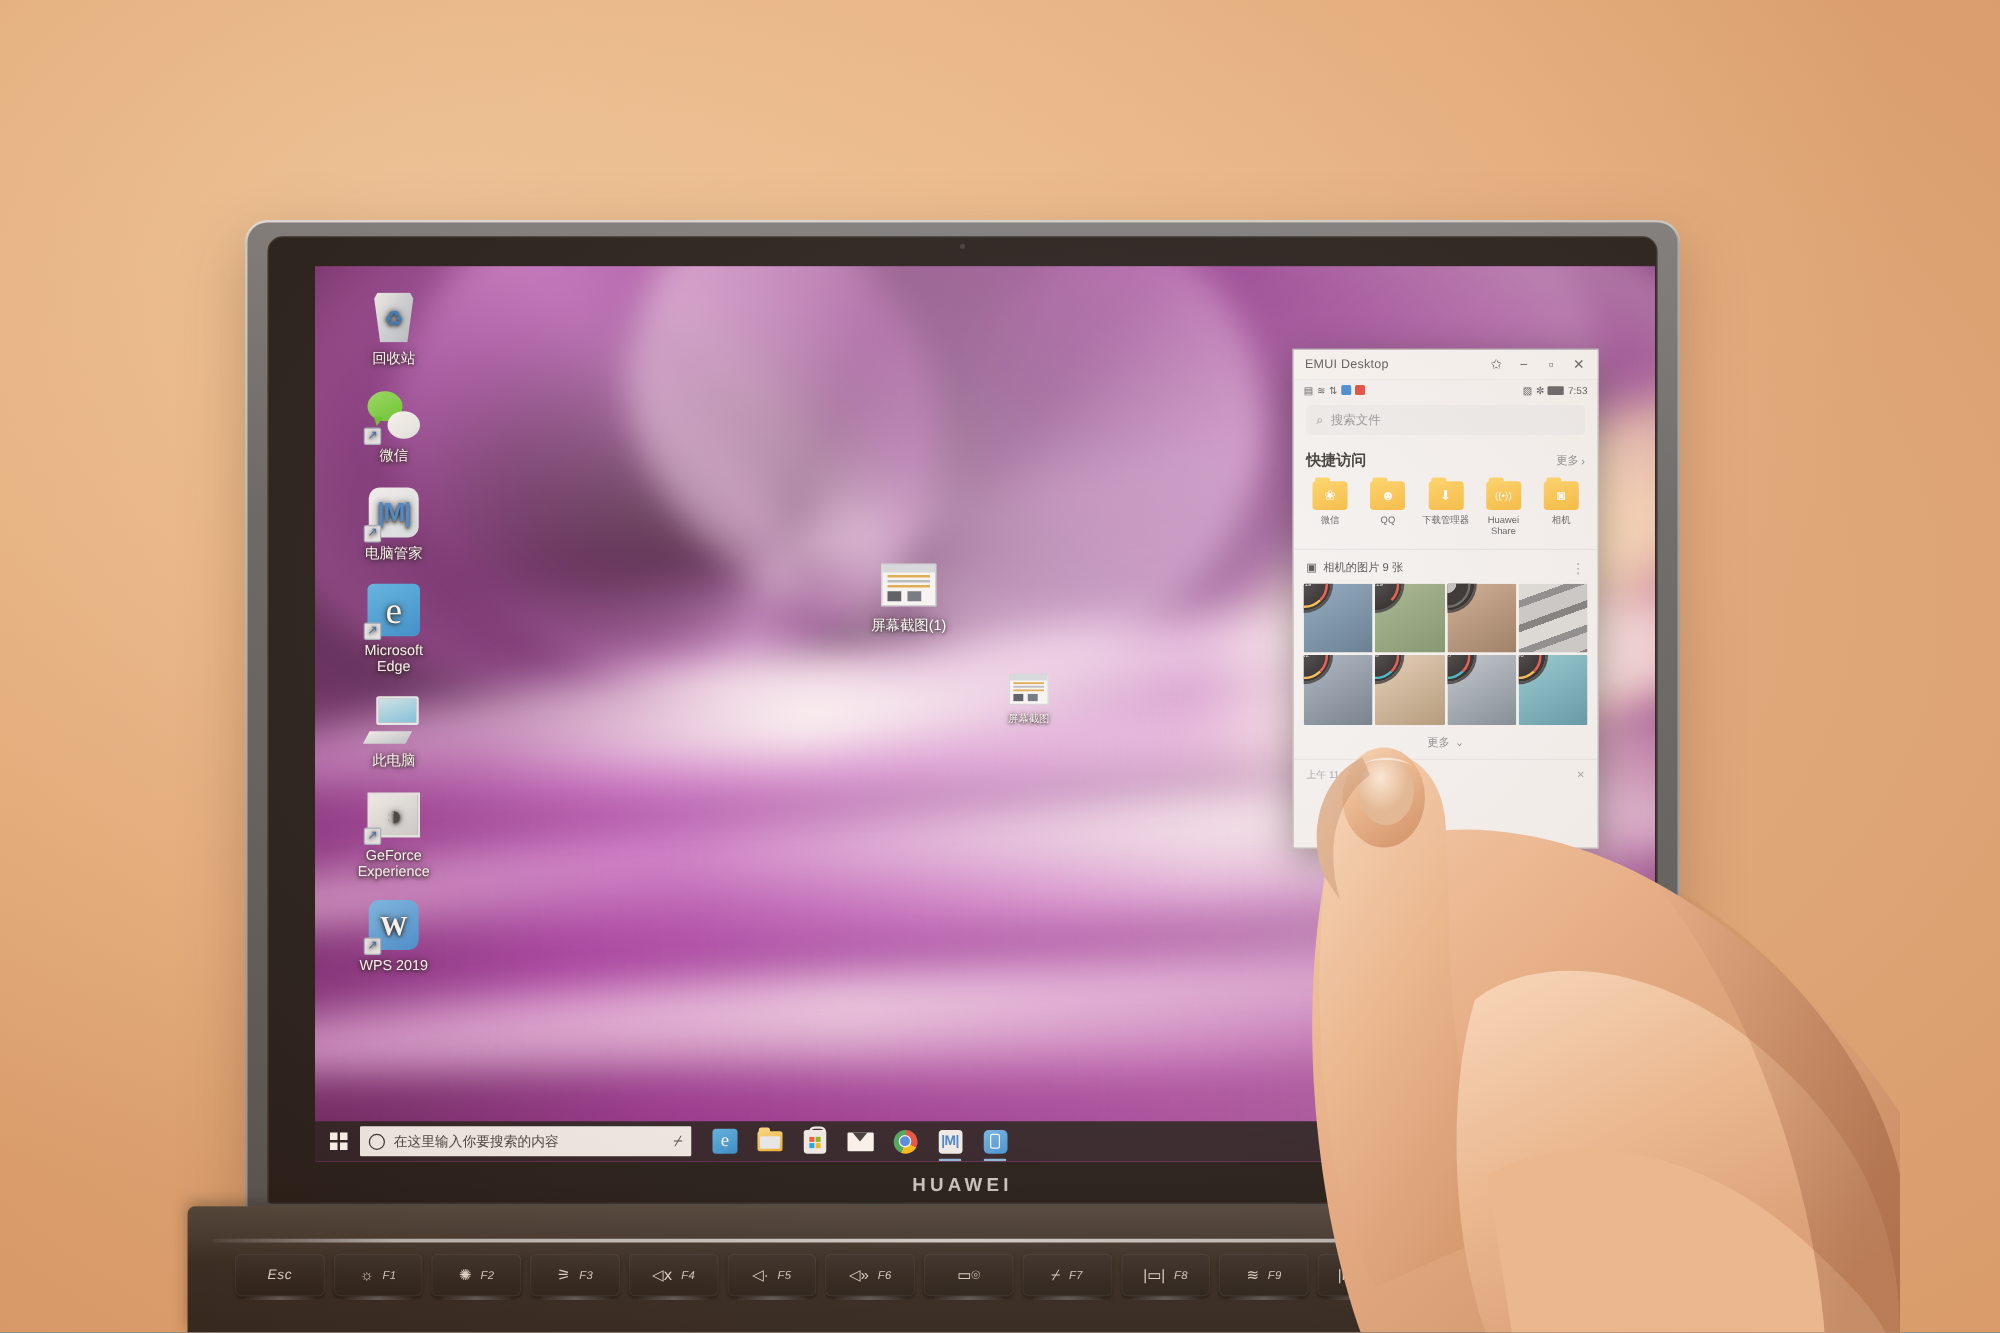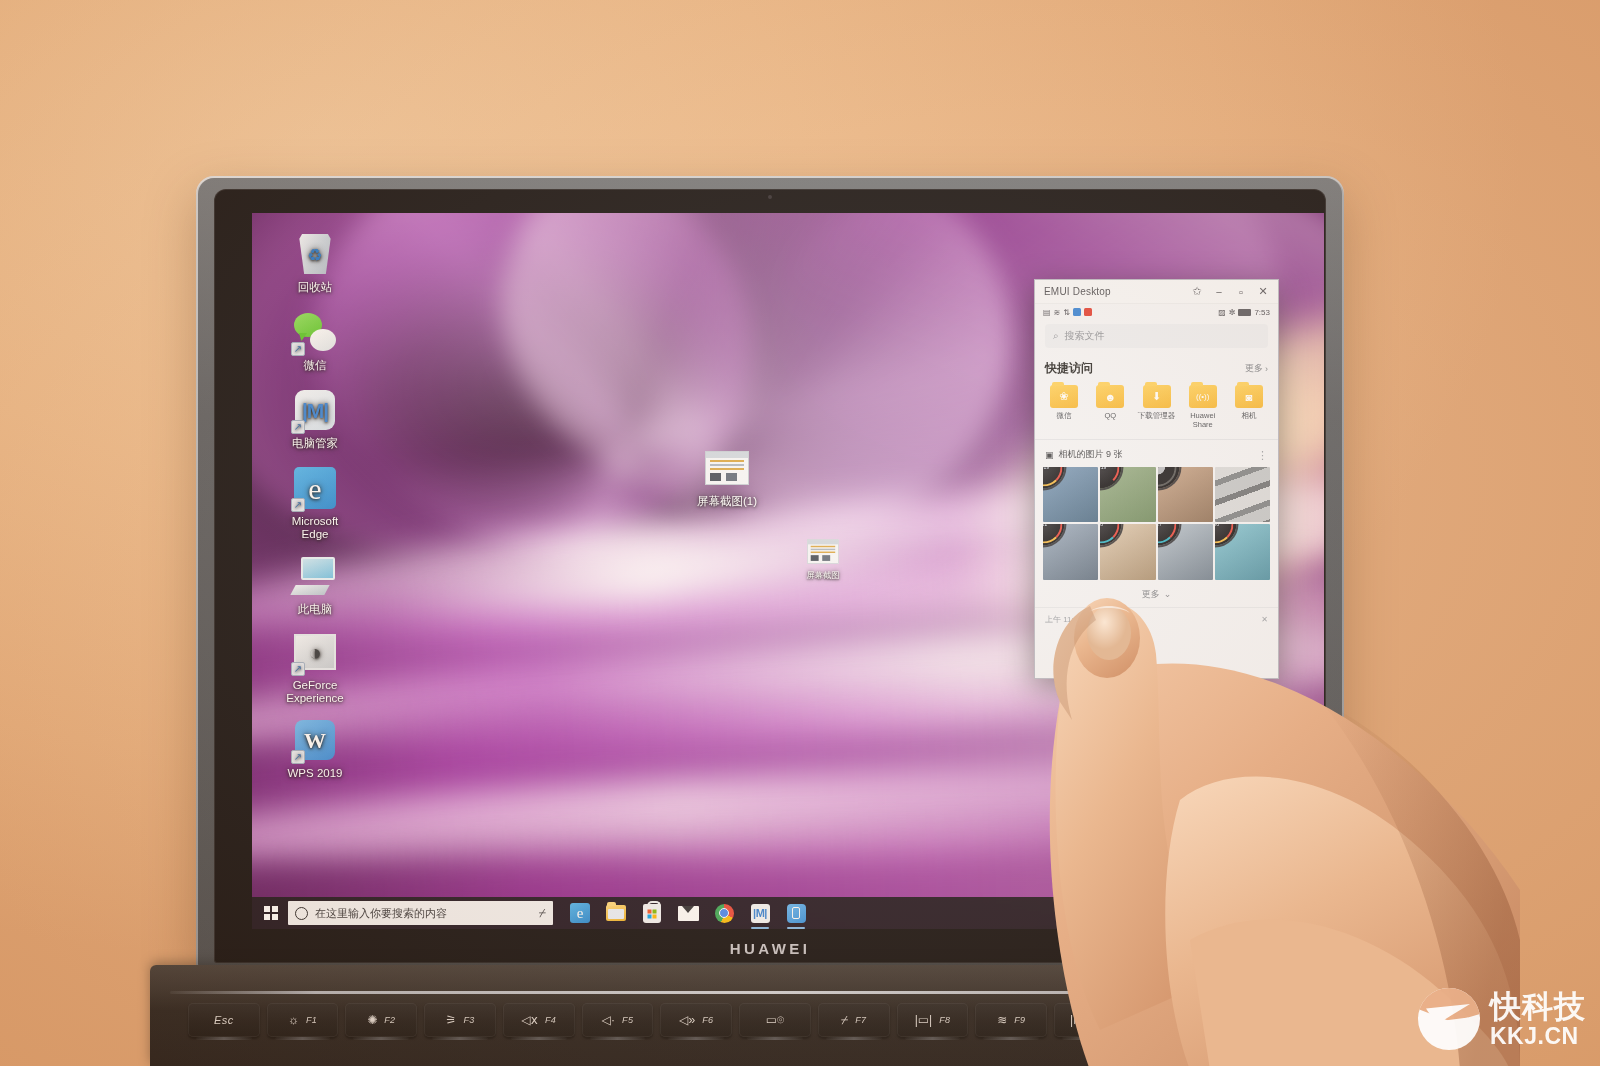--- a/index.html
+++ b/index.html
@@ -816,24 +816,14 @@
     <path d="M329 142 C 340 134, 360 134, 370 143 C 362 137, 338 136, 329 142 Z" fill="#fff" opacity=".55"></path>
 
     <path d="M420 330 C 470 290, 570 300, 650 370 C 720 430, 760 500, 760 600 L430 600 C 400 520, 398 400, 420 330 Z" fill="url(#skin2)"></path>
 
     <path d="M430 470 C 500 430, 600 450, 680 520 C 720 556, 742 580, 750 600 L450 600 Z" fill="#eab78f"></path>
 
     <path d="M300 232 C 284 196, 298 150, 330 136 L 336 150 C 308 170, 300 210, 312 250 Z" fill="rgba(150,90,55,.22)"></path>
     <path d="M560 230 C 660 280, 740 380, 760 470 L760 600 L700 600 C 690 470, 640 330, 560 230 Z" fill="url(#shade)"></path>
   </svg>
 
-  <div id="watermark">
-    <div class="wm-circle">
-      <div class="cut"></div>
-      <div class="wm-plane"></div>
-    </div>
-    <div class="wm-text">
-      <div class="wm-cn">快科技</div>
-      <div class="wm-en">KKJ.CN</div>
-    </div>
-  </div>
 
 </div>
 
 </body></html>

